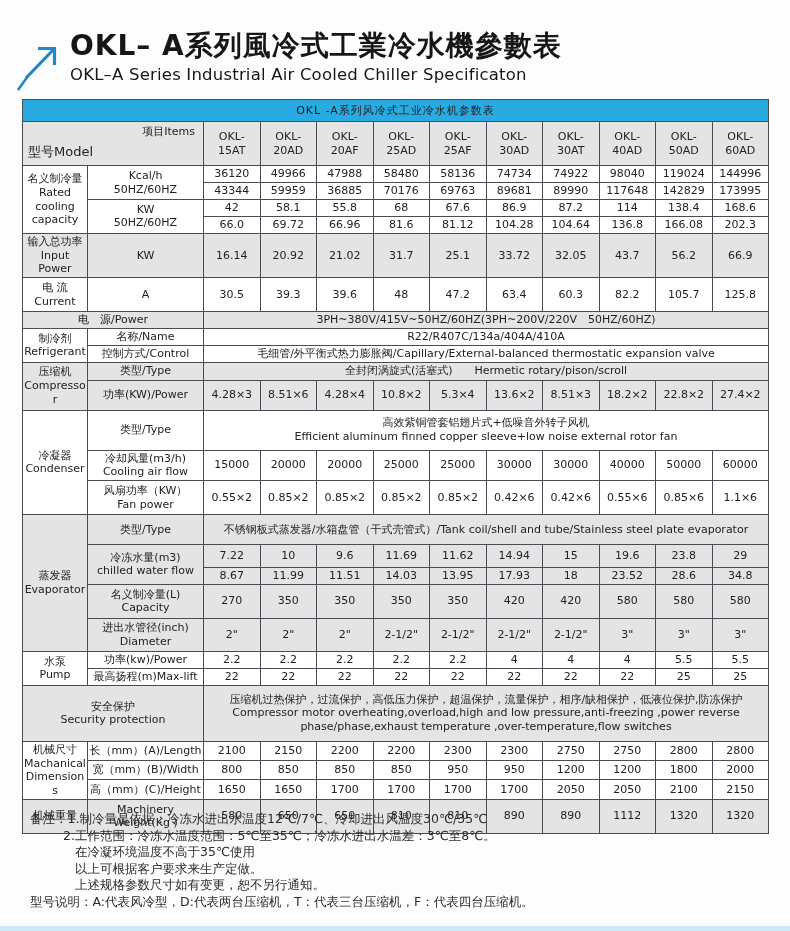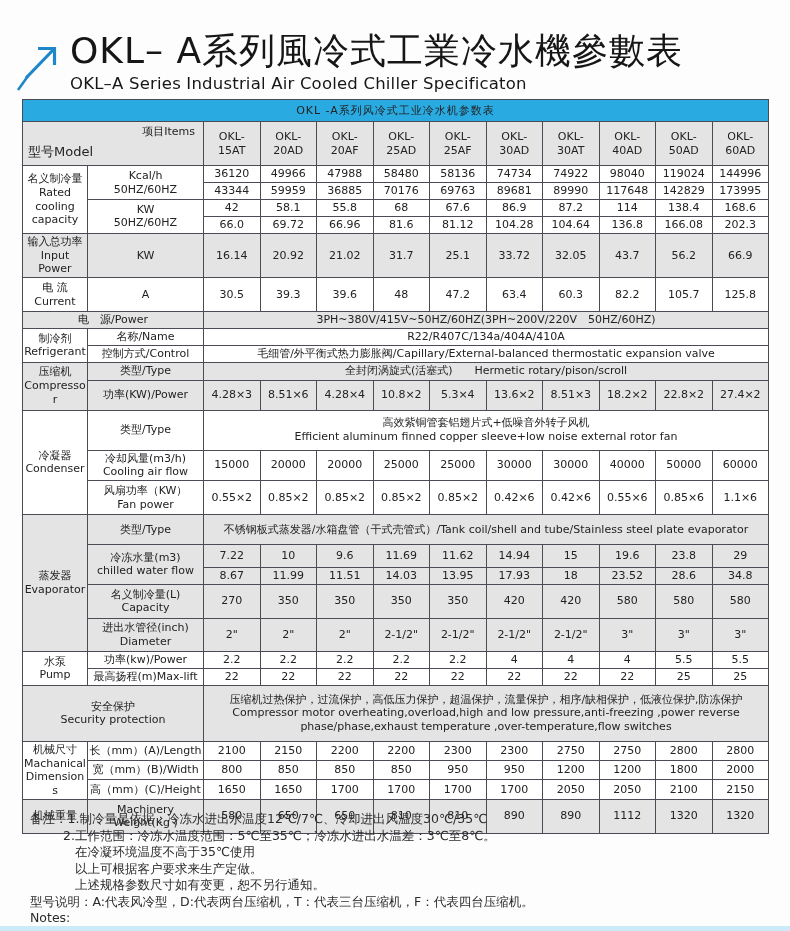--- a/index.html
+++ b/index.html
@@ -6,21 +6,21 @@
   .page {
     position:relative; width:790px; height:931px; margin:0 auto;
     background:#fdfdfd; overflow:hidden;
     font-family:"DejaVu Sans","Liberation Sans",sans-serif;
     color:#222;
   }
   
   .doc-header { position:absolute; top:30px; left:16px; display:flex; align-items:flex-start; }
   .arrow-logo { width:48px; height:54px; margin-top:8px; flex:0 0 auto; }
   .titles { margin-left:6px; }
-  .title-zh { font-size:36px; font-weight:400; color:#161616; letter-spacing:1px; line-height:1.15; }
+  .title-zh { font-size:28px; font-weight:700; color:#161616; letter-spacing:1px; line-height:1.15; }
   .title-en { font-size:16.5px; font-weight:400; color:#161616; margin-top:3px; letter-spacing:0.2px; }
 
   
   table.spec {
     position:absolute; top:99px; left:22px; width:746px;
     border-collapse:collapse; table-layout:fixed;
   }
   table.spec td {
     border:1px solid #4b4b55; text-align:center; vertical-align:middle;
     font-size:11px; line-height:1.25; padding:1px 1px;
@@ -437,17 +437,16 @@
     </tbody>
   </table>
 
   <div class="notes">
     <div class="note">备注：1.制冷量是依据：冷冻水进出水温度12℃/7℃、冷却进出风温度30℃/35℃</div>
     <div class="note i1">2.工作范围：冷冻水温度范围：5℃至35℃；冷冻水进出水温差：3℃至8℃。</div>
     <div class="note i2">在冷凝环境温度不高于35℃使用</div>
     <div class="note i2">以上可根据客户要求来生产定做。</div>
     <div class="note i2">上述规格参数尺寸如有变更，恕不另行通知。</div>
     <div class="note">型号说明：A:代表风冷型，D:代表两台压缩机，T：代表三台压缩机，F：代表四台压缩机。</div>
-    <div class="note">Notes:</div>
   </div>
 
   <div class="bottom-strip"></div>
 </div>
 
 </body></html>

